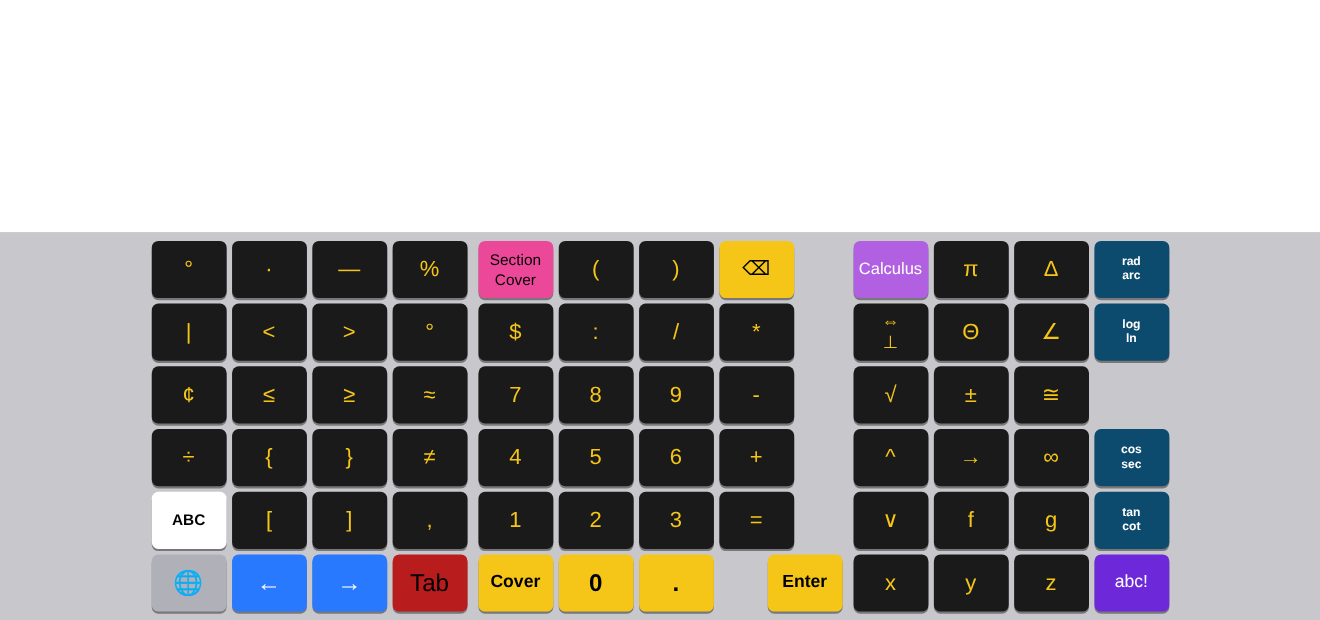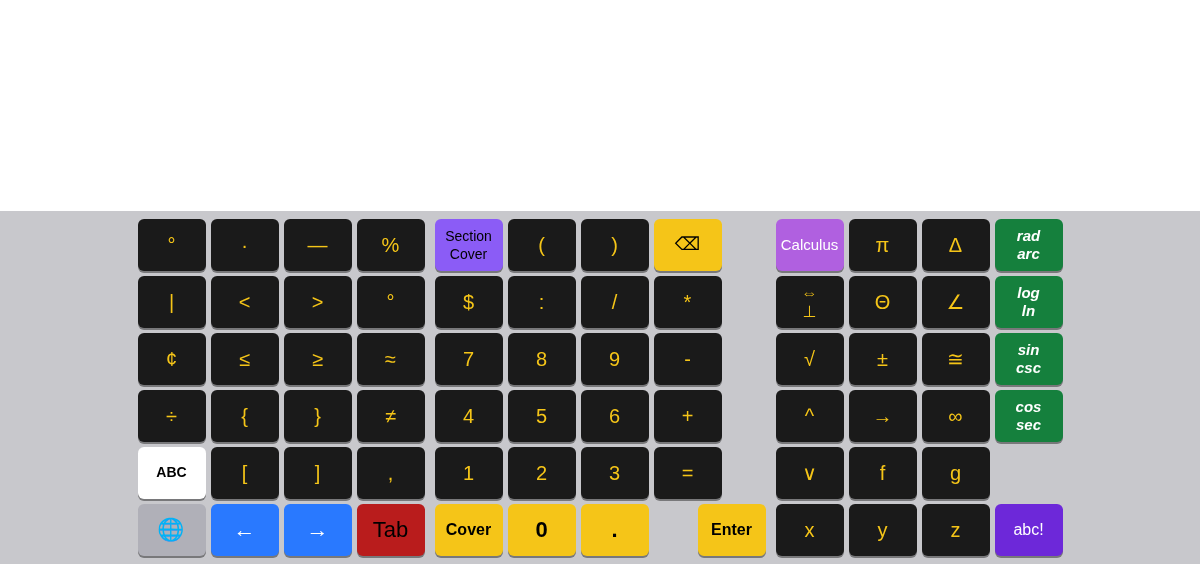--- a/index.html
+++ b/index.html
@@ -69,29 +69,28 @@
     .key.yellow-icon {
       background: #f5c518;
       color: #000000;
     }
     .key.purple-bg {
       background: #b060e0;
       color: #ffffff;
       font-size: 16px;
     }
     .key.green-bg {
-      background: #15803d;
+      background: #0c4a6e;
       color: #ffffff;
-      font-size: 15px;
+      font-size: 11px;
       font-weight: 600;
       line-height: 1.2;
-      font-style: italic;
     }
     .key.section-cover {
-      background: #8b5cf6;
+      background: #ec4899;
       color: #000000;
       font-size: 14px;
       font-weight: 500;
       line-height: 1.3;
     }
     .key.globe-bg {
       background: #b0b0b8;
       color: #000000;
       font-size: 22px;
     }
@@ -218,34 +217,34 @@
       <div class="key" style="font-size:16px; line-height:1.2;">⇔<br>⊥</div>
       <div class="key">Θ</div>
       <div class="key">∠</div>
       <div class="key green-bg">log<br>ln</div>
     </div>
 
     <div class="key-row">
       <div class="key">√</div>
       <div class="key">±</div>
       <div class="key">≅</div>
-      <div class="key green-bg">sin<br>csc</div>
     </div>
 
     <div class="key-row">
       <div class="key">^</div>
       <div class="key">→</div>
       <div class="key">∞</div>
       <div class="key green-bg">cos<br>sec</div>
     </div>
 
     <div class="key-row">
       <div class="key">∨</div>
       <div class="key">f</div>
       <div class="key">g</div>
+      <div class="key green-bg">tan<br>cot</div>
     </div>
 
     <div class="key-row">
       <div class="key">x</div>
       <div class="key">y</div>
       <div class="key">z</div>
       <div class="key" style="background:#6d28d9; color:#ffffff; font-size:16px;">abc!</div>
     </div>
   </div>
 

